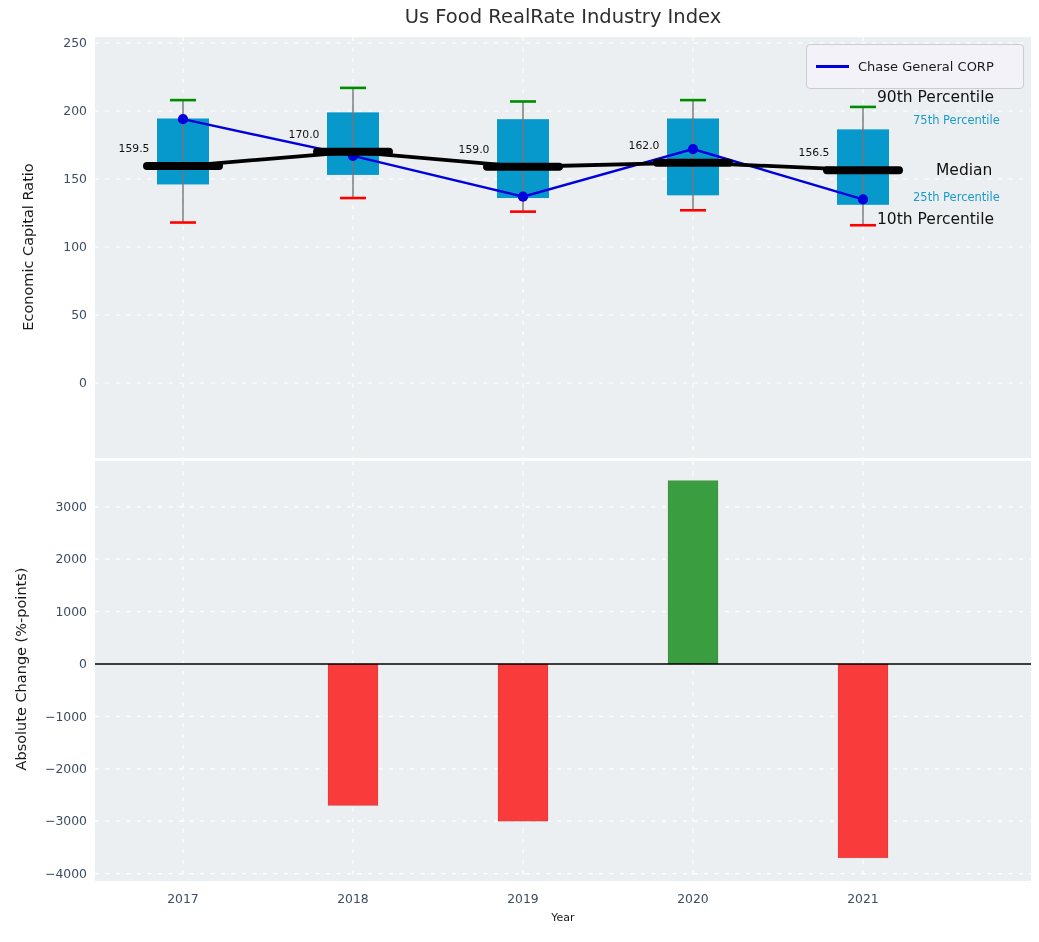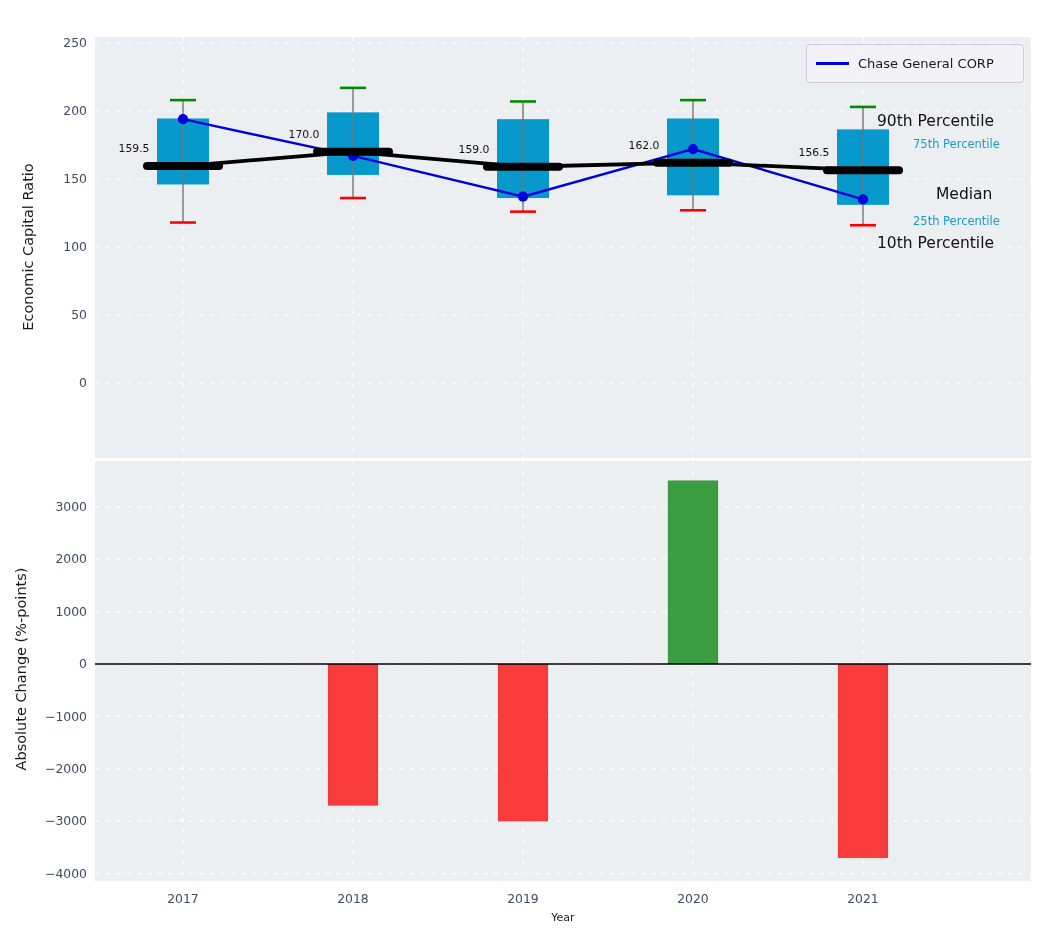--- a/index.html
+++ b/index.html
@@ -7,26 +7,26 @@
           font-family:"DejaVu Sans", sans-serif;}
   .figure svg{position:absolute;left:0;top:0;}
   .chart-title{position:absolute;left:95px;top:5px;width:936px;text-align:center;
                font-size:19.5px;color:#2e2e2e;}
   .ylabel{position:absolute;white-space:nowrap;font-size:14.5px;color:#1a1a1a;
           transform:translate(-50%,-50%) rotate(-90deg);}
   .ylabel-top{left:28px;top:247px;}
   .ylabel-bot{left:21px;top:669px;}
   .xlabel{position:absolute;left:95px;top:911px;width:936px;text-align:center;
           font-size:11px;color:#1a1a1a;}
-  .legend{position:absolute;left:806px;top:44px;width:218px;height:39px;box-sizing:border-box;
+  .legend{position:absolute;left:806px;top:44px;width:218px;height:45px;box-sizing:border-box;
           background:rgba(242,242,248,0.88);border:1px solid #ccccd4;border-radius:4px;
           display:flex;align-items:center;padding:0 9px;gap:9px;}
   .legend-line{display:inline-block;width:33px;height:2.6px;background:#0000DD;flex:0 0 auto;}
   .legend-label{font-size:13px;color:#1a1a1a;white-space:nowrap;}
-  .pct{position:absolute;white-space:nowrap;transform:translateY(-50%);margin-top:24px;}
+  .pct{position:absolute;white-space:nowrap;transform:translateY(-50%);}
   .pct-big{font-size:15.5px;color:#111111;}
   .pct-small{font-size:11.5px;color:#199BCB;}
   .pct-90{left:877px;top:97px;}
   .pct-75{left:913px;top:120px;}
   .pct-med{left:936px;top:170px;}
   .pct-25{left:913px;top:197px;}
   .pct-10{left:877px;top:219px;}
 </style>
 </head>
 <body>
@@ -116,20 +116,21 @@
       <text x="87" y="773" text-anchor="end" font-size="12.4" fill="#3D4D63">−2000</text>
       <text x="87" y="825.4000000000001" text-anchor="end" font-size="12.4" fill="#3D4D63">−3000</text>
       <text x="87" y="877.8000000000001" text-anchor="end" font-size="12.4" fill="#3D4D63">−4000</text>
       <text x="183" y="903" text-anchor="middle" font-size="12.4" fill="#3D4D63">2017</text>
       <text x="353" y="903" text-anchor="middle" font-size="12.4" fill="#3D4D63">2018</text>
       <text x="523" y="903" text-anchor="middle" font-size="12.4" fill="#3D4D63">2019</text>
       <text x="693" y="903" text-anchor="middle" font-size="12.4" fill="#3D4D63">2020</text>
       <text x="863" y="903" text-anchor="middle" font-size="12.4" fill="#3D4D63">2021</text>
     </svg>
 
+  <div class="chart-title">Us Food RealRate Industry Index</div>
 
   <div class="ylabel ylabel-top">Economic Capital Ratio</div>
   <div class="ylabel ylabel-bot">Absolute Change (%-points)</div>
   <div class="xlabel">Year</div>
 
   <div class="legend">
     <span class="legend-line"></span>
     <span class="legend-label">Chase General CORP</span>
   </div>
 

